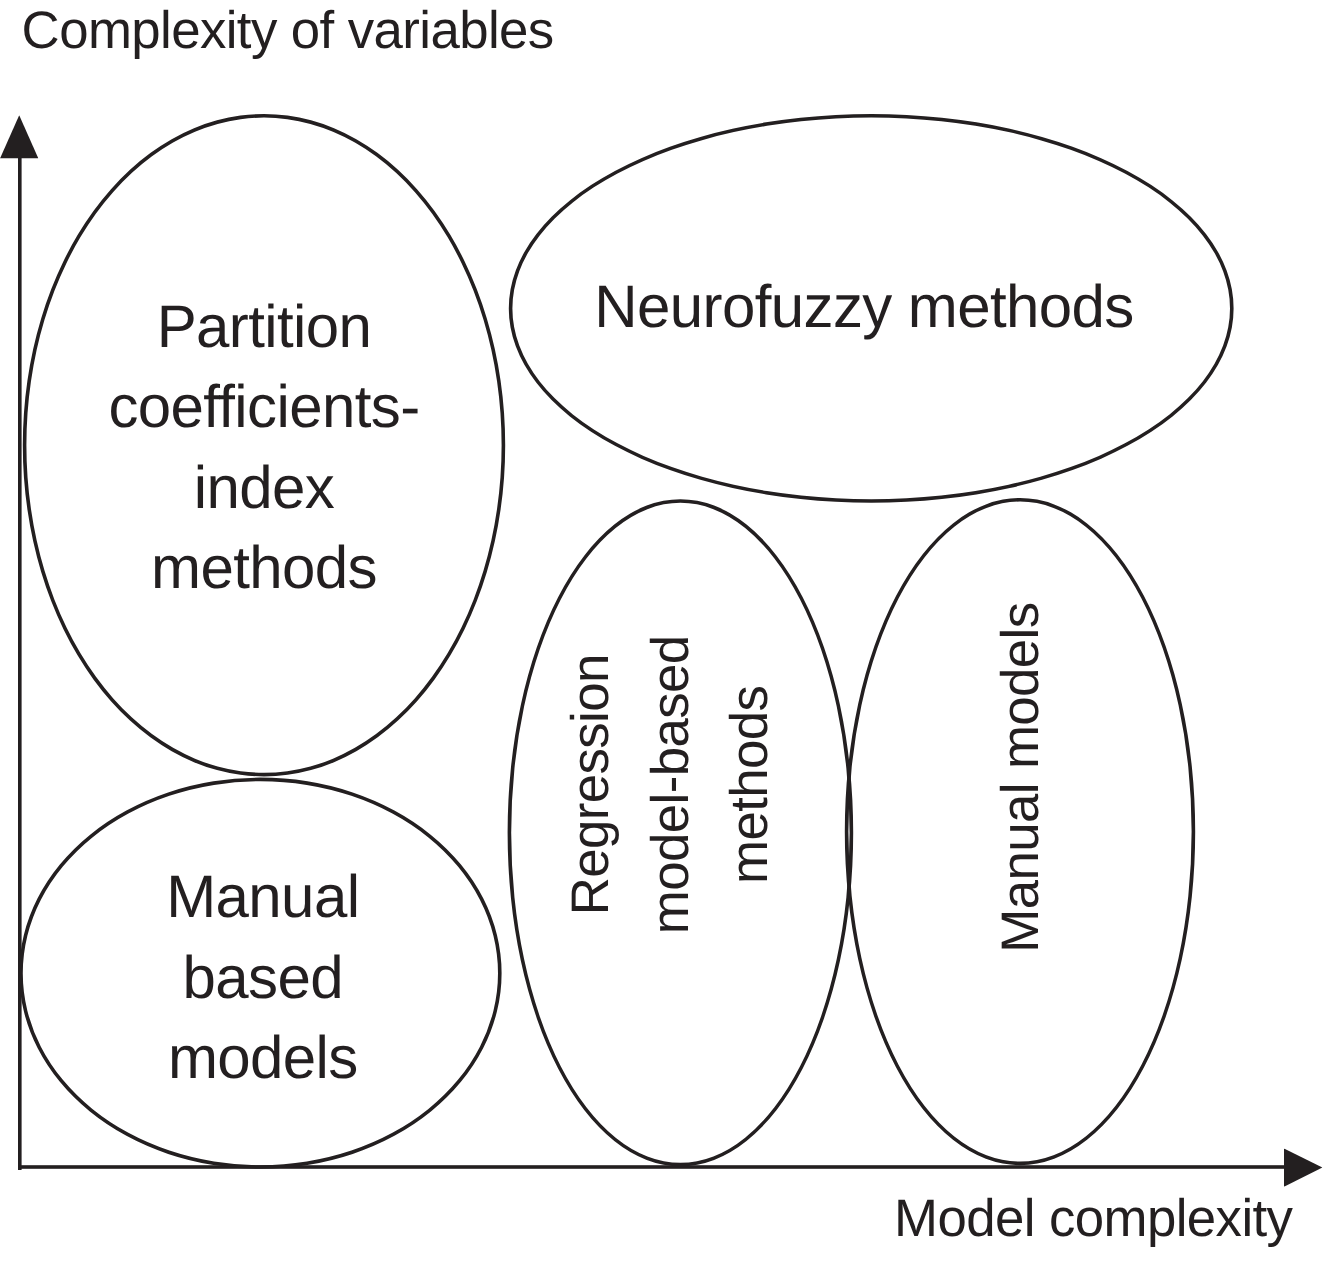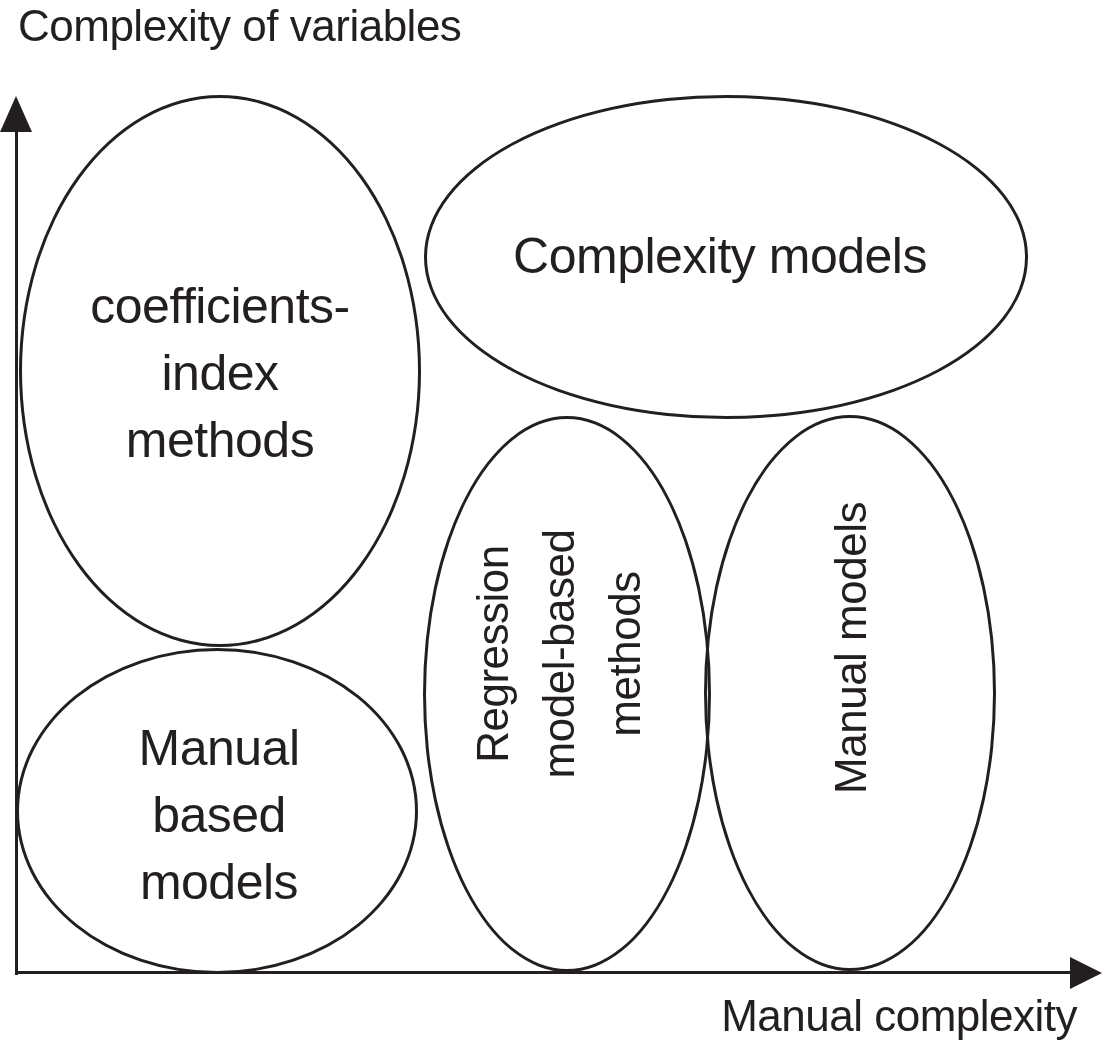--- a/index.html
+++ b/index.html
@@ -83,32 +83,33 @@
   <svg id="y-arrowhead" class="arrowhead" width="32" height="36">
     <polygon points="16,0 0,36 32,36"></polygon>
   </svg>
 
   <div id="x-axis-line" class="axis-line"></div>
   <svg id="x-arrowhead" class="arrowhead" width="32" height="32">
     <polygon points="0,0 32,16 0,32"></polygon>
   </svg>
 
   <div id="y-axis-label" class="axis-label">Complexity of variables</div>
-  <div id="x-axis-label" class="axis-label">Manual complexity</div>
+  <div id="x-axis-label" class="axis-label">Model complexity</div>
 
   <div id="ellipse-layer">
       <div class="ellipse" style="left: 19px; top: 95px; width: 402px; height: 552px;"></div>
       <div class="ellipse-label" style="left: 220px; top: 373px; font-size: 50px;">
+        <div>Partition</div>
         <div>coefficients-</div>
         <div>index</div>
         <div>methods</div>
       </div>
       <div class="ellipse" style="left: 424px; top: 95px; width: 604px; height: 324px;"></div>
       <div class="ellipse-label" style="left: 720px; top: 256px; font-size: 50px;">
-        <div>Complexity models</div>
+        <div>Neurofuzzy methods</div>
       </div>
       <div class="ellipse" style="left: 16px; top: 648px; width: 402px; height: 326px;"></div>
       <div class="ellipse-label" style="left: 219px; top: 815px; font-size: 50px;">
         <div>Manual</div>
         <div>based</div>
         <div>models</div>
       </div>
       <div class="ellipse" style="left: 423px; top: 416px; width: 288px; height: 556px;"></div>
       <div class="ellipse-label rotated" style="left: 559px; top: 654px; font-size: 44px;">
         <div>Regression</div>

